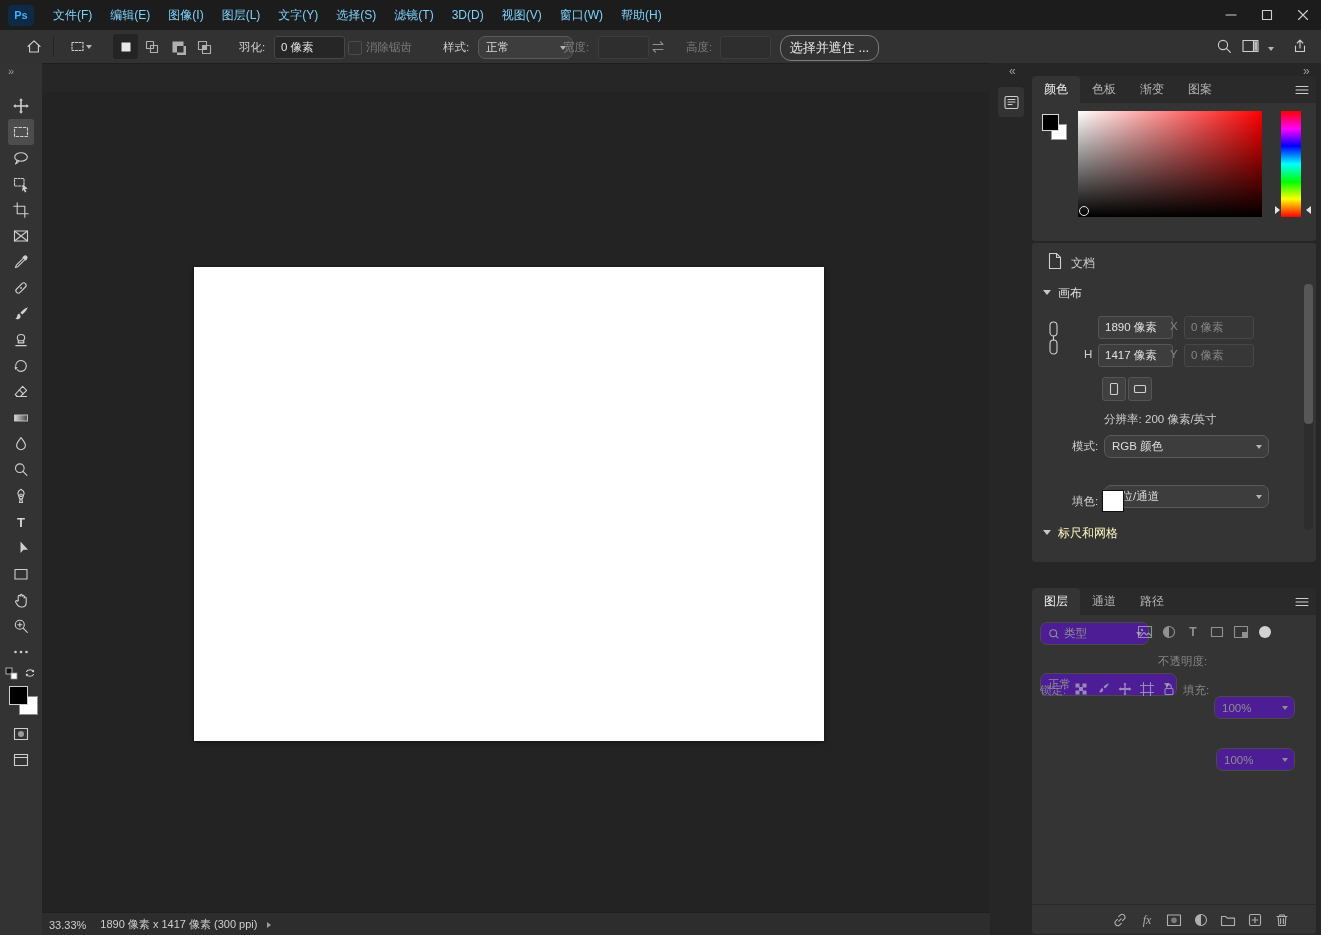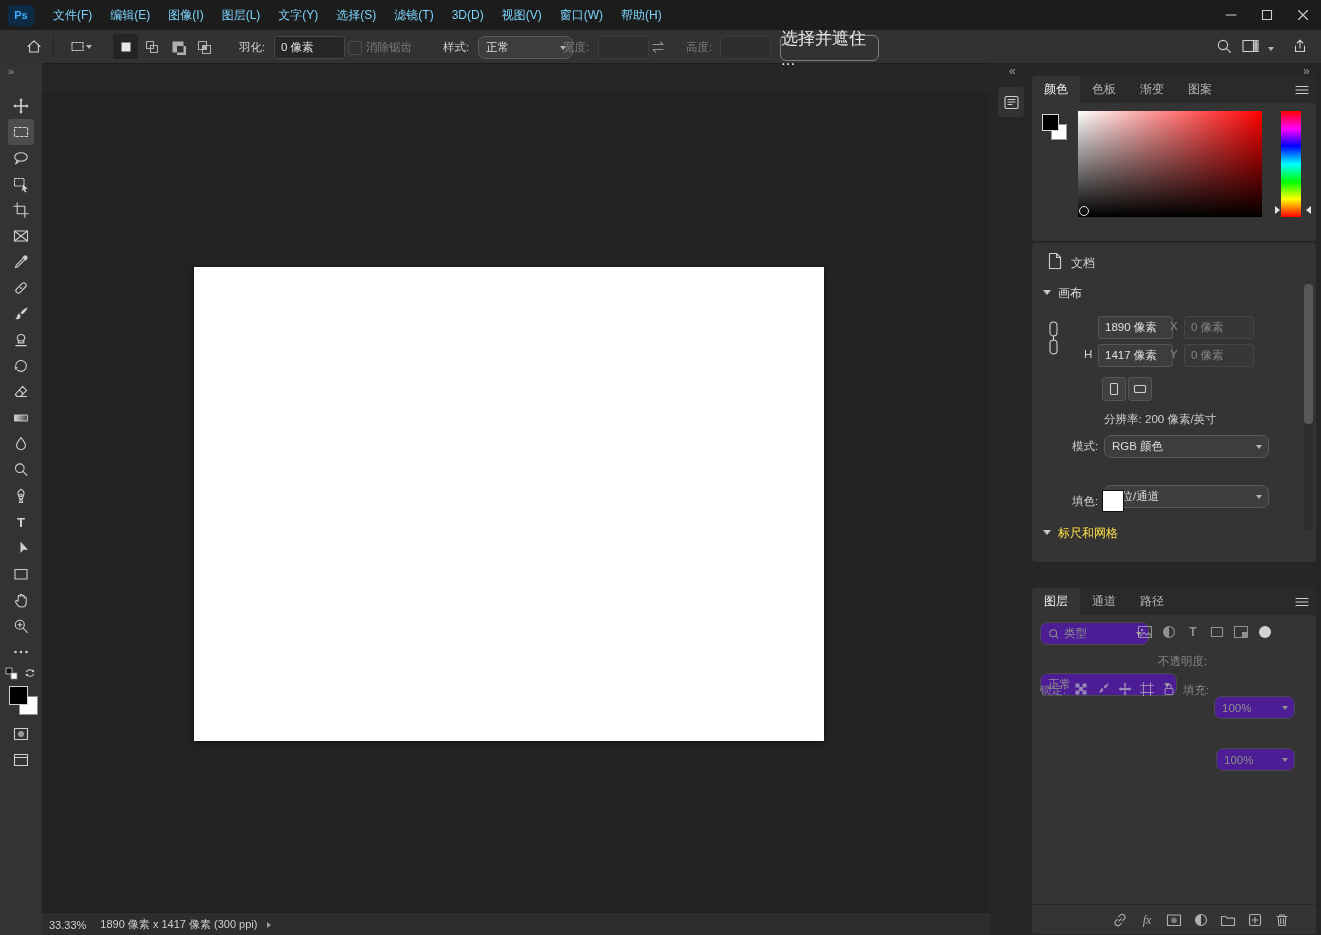--- a/index.html
+++ b/index.html
@@ -28,22 +28,22 @@
   .inp.dis{background:#2e2e2e;border-color:#3d3d3d}
   .dd{position:relative;background:#3d3d3d;border:1px solid #5a5a5a;border-radius:7px;display:flex;align-items:center;
     padding:0 18px 0 7px;font-size:11.5px;color:#dcdcdc}
   .dd::after{content:"";position:absolute;right:6px;top:50%;margin-top:-2px;width:0;height:0;
     border:3.5px solid transparent;border-top:4.5px solid #b5b5b5}
   .dd.dim{color:#8f8f8f;border-color:#4a4a4a;background:#4c1d95}
   .dd.dim::after{border-top-color:#8f8f8f}
   .caret{width:0;height:0;border:3.5px solid transparent;border-top:4.5px solid #b5b5b5;margin-top:4px}
   .mode-btn{position:absolute;top:4px;width:25px;height:25px;border-radius:3px;display:flex;align-items:center;justify-content:center}
   .mode-btn.pressed{background:#242424}
-  #sm-btn{position:absolute;left:780px;top:5px;width:97px;height:24px;border:1px solid #7d7d7d;border-radius:6px;
-    display:flex;align-items:center;justify-content:center;font-size:17px;color:#e8e8e8}
+  #sm-btn{position:absolute;left:780px;top:5px;width:97px;height:24px;border:1px solid #7d7d7d;border-radius:11px;
+    display:flex;align-items:center;justify-content:center;font-size:13px;color:#e8e8e8}
   .vsep{position:absolute;top:6px;width:1px;height:21px;background:#242424}
   #aa-box{position:absolute;left:348px;top:11px;width:12px;height:12px;border:1px solid #4c4c4c;border-radius:2px}
 
   
   #tooldock{left:0;top:63px;width:42px;height:872px;background:#333333}
   #tb-collapse{position:absolute;left:8px;top:2px;color:#9b9b9b;font-size:11px;letter-spacing:-1px}
   #tools{position:absolute;left:8px;top:30px;width:26px}
   .tool{width:26px;height:26px;display:flex;align-items:center;justify-content:center;border-radius:3px}
   .tool.sel{background:#4d4d4d}
   #fg-swatch{position:absolute;left:9px;top:623px;width:17px;height:17px;background:#000;border:1px solid #cfcfcf;z-index:2}
@@ -480,21 +480,21 @@
           <span>RGB 颜色</span>
           </span>
         <span class="dd a" style="left:72px;top:219px;width:138px;height:21px">
           <span>8 位/通道</span>
           </span>
 
         <span class="plabel" style="left:40px;top:251px">填色:</span>
         <span class="a" style="left:70px;top:247px;width:20px;height:20px;background:#fff;border:1px solid #101010"></span>
 
         <span class="sec-ch" style="left:11px;top:287px"></span>
-        <span class="plabel" style="left:26px;top:282px;font-size:12px;color:#fde047">标尺和网格</span>
+        <span class="plabel" style="left:26px;top:282px;font-size:12px;color:#fef9c3">标尺和网格</span>
 
         <div id="props-scroll">
             <div id="props-thumb"></div>
           </div>
       </div>
     </div>
 
     <div class="pgroup" style="top:512px;height:346px">
       <div class="ptabs">
         <div class="ptab on">图层</div>

